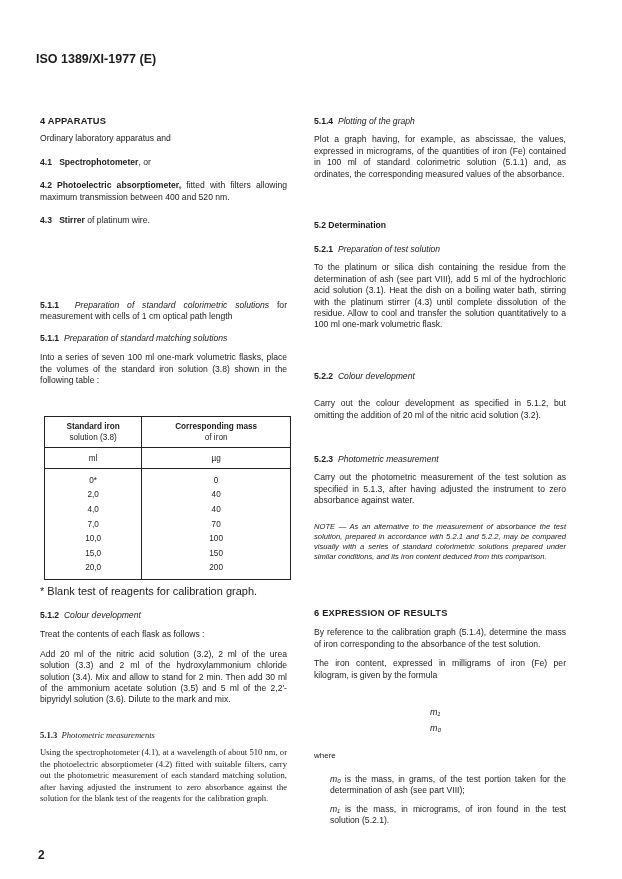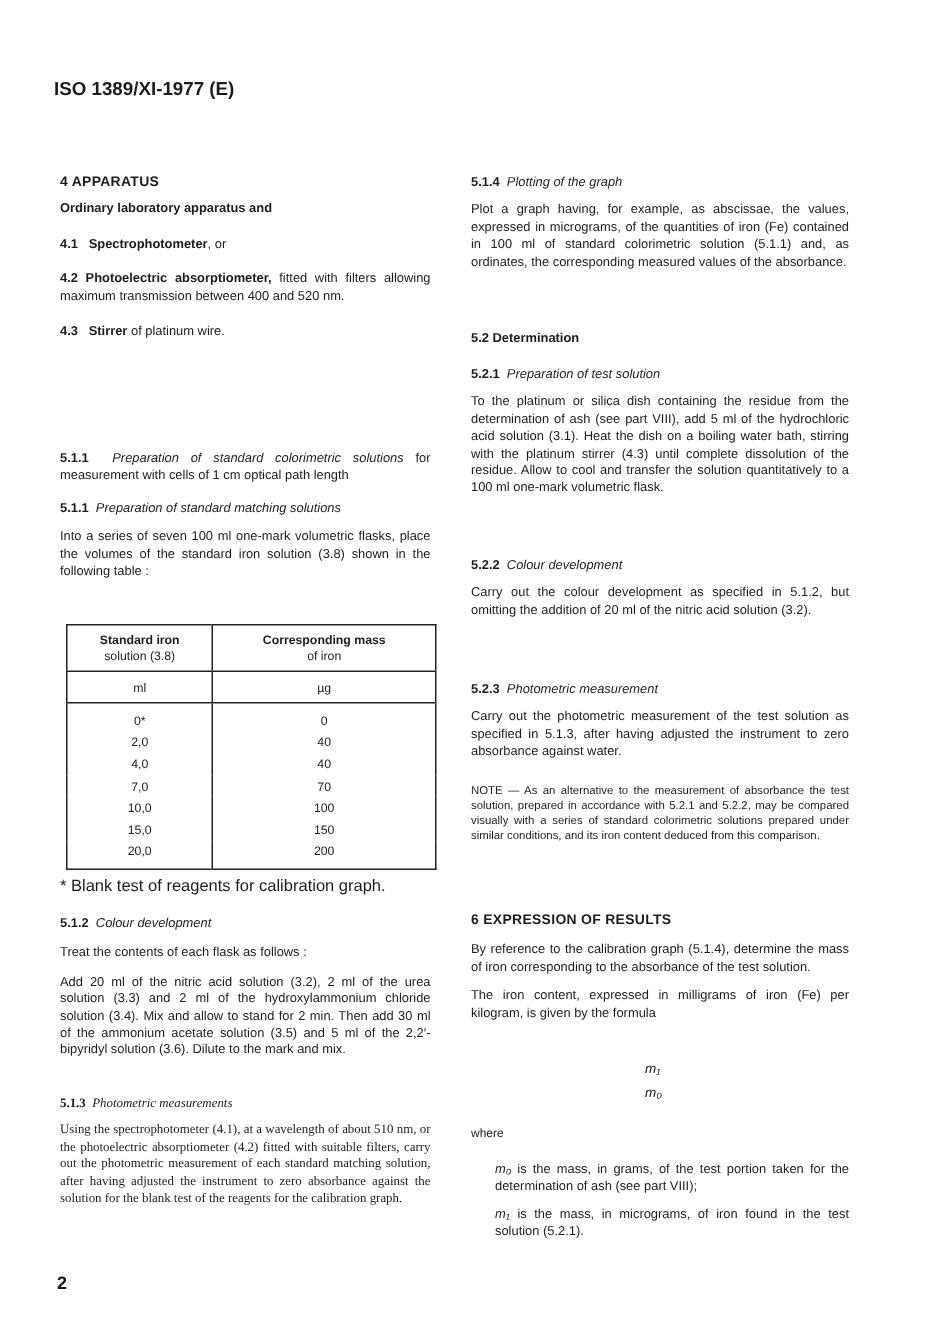--- a/index.html
+++ b/index.html
@@ -29,21 +29,21 @@
   .def { position:absolute; left:330px; width:236px; font-size:8.6px; line-height:11.4px; }
   .sym { font-style:italic; }
 </style>
 </head>
 <body>
 
 <div class="abs doc-id">ISO 1389/XI-1977 (E)</div>
 
 <div class="col left" style="top:116px;">
   <div class="h1">4   APPARATUS</div>
-  <p style="margin-top:6px;font-weight:bold;">Ordinary laboratory apparatus and</p>
+  <p style="margin-top:6px;">Ordinary laboratory apparatus and</p>
   <p style="margin-top:12px;"><b>4.1</b>&nbsp;&nbsp; <b>Spectrophotometer</b><span>, or</span></p>
   <p style="margin-top:12px;"><b>4.2</b> <b>Photoelectric absorptiometer,</b><span> fitted with filters allowing maximum transmission between 400 and 520 nm.</span></p>
   <p style="margin-top:12px;"><b>4.3</b>&nbsp;&nbsp; <b>Stirrer</b><span> of platinum wire.</span></p>
 </div>
 
 <div class="col left" style="top:288px;">
   <p style="margin-top:12px;"><b>5.1.1</b>&nbsp; <i>Preparation of standard colorimetric solutions</i><span> for measurement with cells of 1 cm optical path length</span></p>
   <p style="margin-top:10px;"><b>5.1.1</b>&nbsp; <i>Preparation of standard matching solutions</i></p>
   <p style="margin-top:8px;">Into a series of seven 100 ml one-mark volumetric flasks, place the volumes of the standard iron solution (3.8) shown in the following table :</p>
 </div>
@@ -113,29 +113,29 @@
   <p class="sec">5.2   Determination</p>
 </div>
 
 <div class="col right" style="top:244px;">
   <p><b>5.2.1</b>&nbsp; <i>Preparation of test solution</i></p>
   <p style="margin-top:7px;">To the platinum or silica dish containing the residue from the determination of ash (see part VIII), add 5 ml of the hydrochloric acid solution (3.1). Heat the dish on a boiling water bath, stirring with the platinum stirrer (4.3) until complete dissolution of the residue. Allow to cool and transfer the solution quantitatively to a 100 ml one-mark volumetric flask.</p>
 </div>
 
 <div class="col right" style="top:371px;">
   <p><b>5.2.2</b>&nbsp; <i>Colour development</i></p>
-  <p style="margin-top:7px;">Carry out the colour development as specified in 5.1.2, but omitting the addition of 20 ml of the nitric acid solution (3.2).</p>
+  <p style="margin-top:16px;">Carry out the colour development as specified in 5.1.2, but omitting the addition of 20 ml of the nitric acid solution (3.2).</p>
 </div>
 
 <div class="col right" style="top:454px;">
   <p><b>5.2.3</b>&nbsp; <i>Photometric measurement</i></p>
   <p style="margin-top:7px;">Carry out the photometric measurement of the test solution as specified in 5.1.3, after having adjusted the instrument to zero absorbance against water.</p>
 </div>
 
-<div class="col right sm" style="top:522px;">
+<div class="col right sm" style="top:522px;font-style:italic;">
   <p>NOTE — As an alternative to the measurement of absorbance the test solution, prepared in accordance with 5.2.1 and 5.2.2, may be compared visually with a series of standard colorimetric solutions prepared under similar conditions, and its iron content deduced from this comparison.</p>
 </div>
 
 <div class="col right" style="top:608px;">
   <div class="h1">6   EXPRESSION OF RESULTS</div>
   <p style="margin-top:8px;">By reference to the calibration graph (5.1.4), determine the mass of iron corresponding to the absorbance of the test solution.</p>
   <p style="margin-top:8px;">The iron content, expressed in milligrams of iron (Fe) per kilogram, is given by the formula</p>
 </div>
 
 <div class="abs formula" style="top:707px;">m₁</div>

